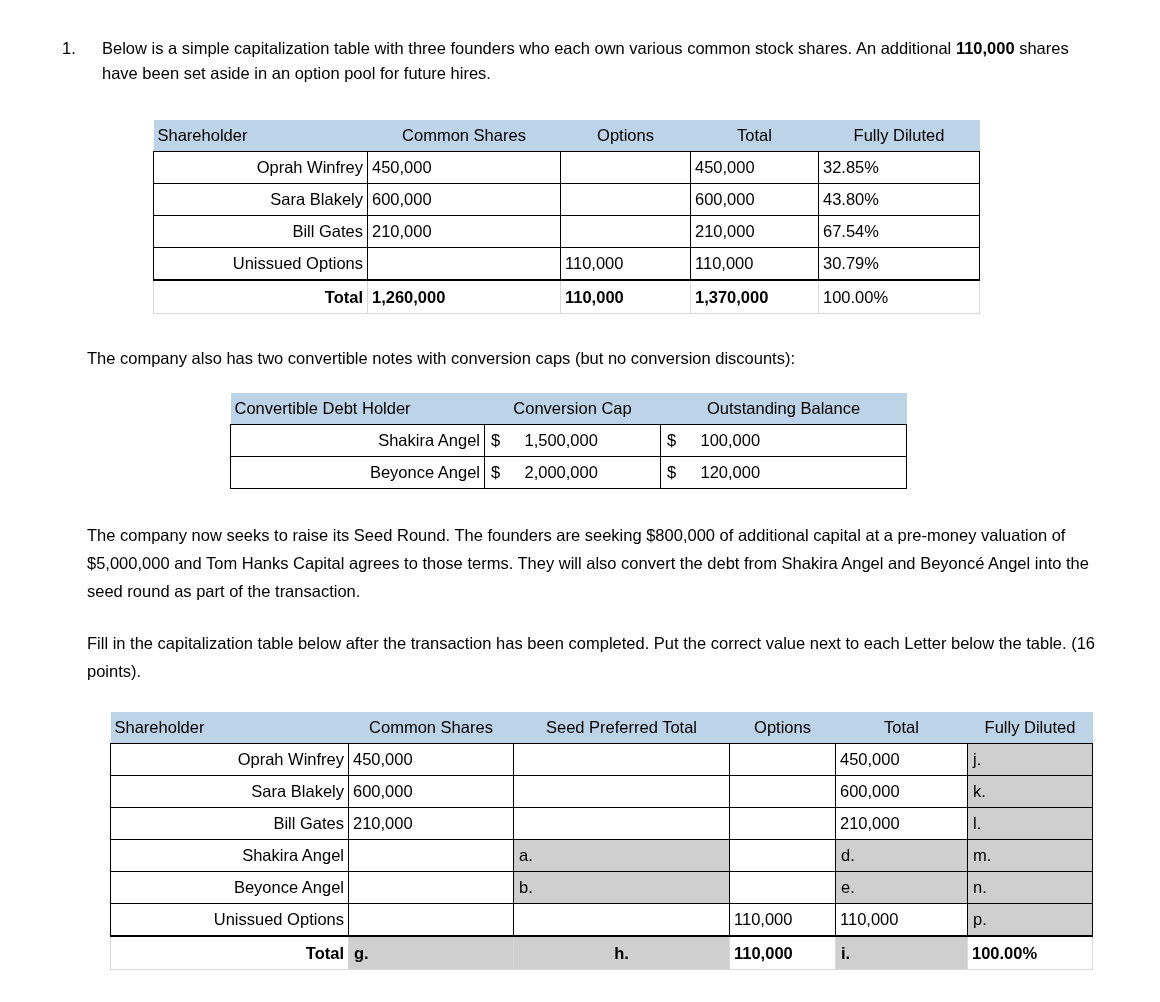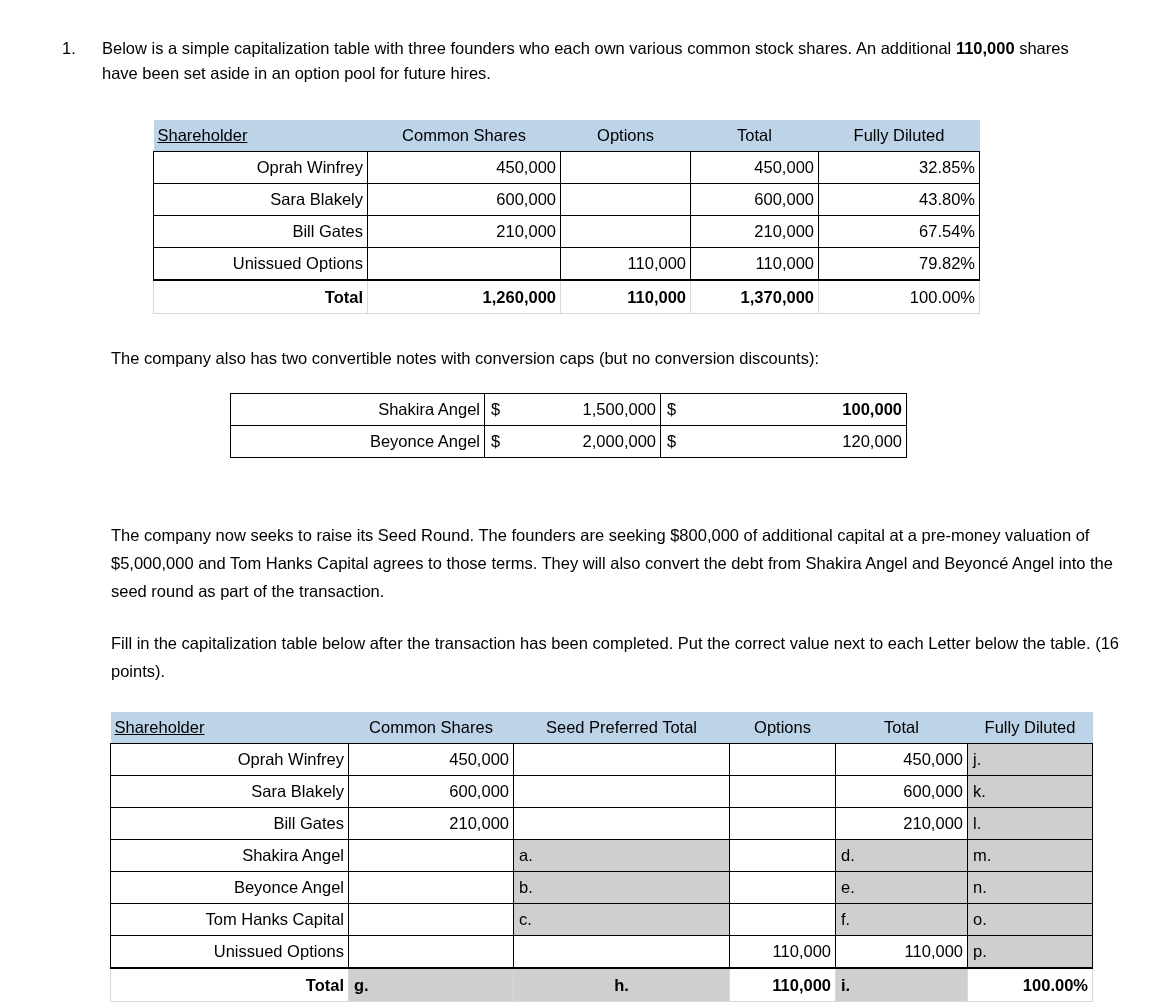--- a/index.html
+++ b/index.html
@@ -35,21 +35,21 @@
   .q-text {
     flex: 1 1 auto;
     line-height: 25px;
     font-size: 16.5px;
   }
   .q-text b { font-weight: bold; }
 
   
   .para {
     position: absolute;
-    left: 111px;
+    left: 87px;
     width: 1010px;
     line-height: 28px;
     font-size: 16.5px;
   }
   .para b { font-weight: normal; }
 
   
   table {
     border-collapse: collapse;
     table-layout: fixed;
@@ -62,26 +62,26 @@
     overflow: hidden;
   }
   .hdr td {
     background: #bcd3e8;
     border: none;
     text-align: center;
     font-size: 16.5px;
     height: 26px;
     vertical-align: middle;
   }
-  .hdr td.left { text-align: left; text-decoration: underline; }
+  .hdr td.left { text-align: left; }
 
   .cellbox {
     border: 1.6px solid #000;
   }
-  .num { text-align: right; }
+  .num { text-align: left; }
   .lt  { text-align: right; }
   .ctr { text-align: center; }
   .gray { background: #cfcfcf; }
 
   
   #table1 {
     position: absolute;
     left: 153px;
     top: 120px;
     width: 826px;
@@ -170,21 +170,21 @@
     <td class="cellbox num">210,000</td>
     <td class="cellbox num"></td>
     <td class="cellbox num">210,000</td>
     <td class="cellbox num">67.54%</td>
   </tr>
   <tr class="body">
     <td class="cellbox lt">Unissued Options</td>
     <td class="cellbox num"></td>
     <td class="cellbox num">110,000</td>
     <td class="cellbox num">110,000</td>
-    <td class="cellbox num">79.82%</td>
+    <td class="cellbox num">30.79%</td>
   </tr>
 
   <tr class="total">
     <td class="lt">Total</td>
     <td class="num">1,260,000</td>
     <td class="num">110,000</td>
     <td class="num">1,370,000</td>
     <td class="num plain-right">100.00%</td>
   </tr>
 </tbody>
@@ -194,26 +194,31 @@
 
 <table id="table2">
   <colgroup>
     <col style="width:254px">
     <col style="width:36px">
     <col style="width:140px">
     <col style="width:36px">
     <col style="width:210px">
   </colgroup>
   <tbody>
+      <tr class="hdr">
+    <td class="left">Convertible Debt Holder</td>
+    <td colspan="2">Conversion Cap</td>
+    <td colspan="2">Outstanding Balance</td>
+  </tr>
   <tr>
     <td class="cellbox lt">Shakira Angel</td>
     <td class="cellbox dollar" style="border-right:none;">$</td>
     <td class="cellbox num" style="border-left:none;margin-top:41px;">1,500,000</td>
     <td class="cellbox dollar" style="border-right:none;">$</td>
-    <td class="cellbox num" style="border-left:none;font-weight:bold;">100,000</td>
+    <td class="cellbox num" style="border-left:none;">100,000</td>
   </tr>
   <tr>
     <td class="cellbox lt">Beyonce Angel</td>
     <td class="cellbox dollar" style="border-right:none;">$</td>
     <td class="cellbox num" style="border-left:none;margin-top:14px;">2,000,000</td>
     <td class="cellbox dollar" style="border-right:none;">$</td>
     <td class="cellbox num" style="border-left:none;">120,000</td>
   </tr>
 </tbody>
   </table>
@@ -275,28 +280,20 @@
   </tr>
   <tr>
     <td class="cellbox lt">Beyonce Angel</td>
     <td class="cellbox num"></td>
     <td class="cellbox letter gray">b.</td>
     <td class="cellbox num"></td>
     <td class="cellbox letter gray">e.</td>
     <td class="cellbox letter gray">n.</td>
   </tr>
   <tr>
-    <td class="cellbox lt">Tom Hanks Capital</td>
-    <td class="cellbox num"></td>
-    <td class="cellbox letter gray">c.</td>
-    <td class="cellbox num"></td>
-    <td class="cellbox letter gray">f.</td>
-    <td class="cellbox letter gray">o.</td>
-  </tr>
-  <tr>
     <td class="cellbox lt">Unissued Options</td>
     <td class="cellbox num"></td>
     <td class="cellbox letter"></td>
     <td class="cellbox num">110,000</td>
     <td class="cellbox num">110,000</td>
     <td class="cellbox letter gray">p.</td>
   </tr>
 
   <tr class="total">
     <td class="lt">Total</td>

